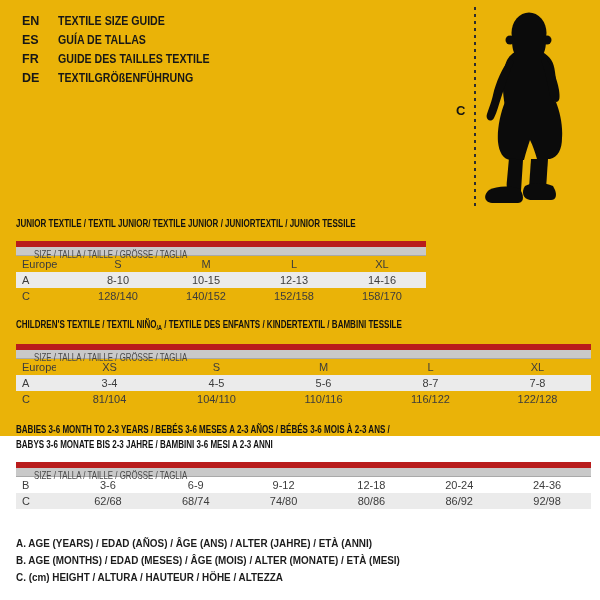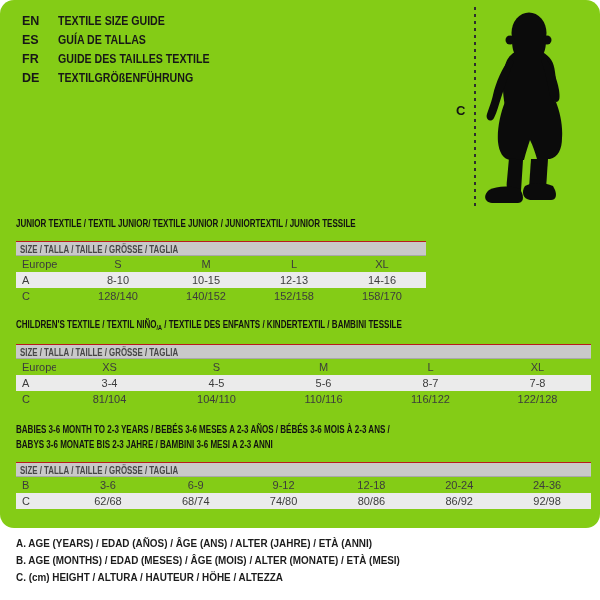--- a/index.html
+++ b/index.html
@@ -1,21 +1,21 @@
 <!DOCTYPE html>
 <html><head>
 <meta charset="utf-8">
 <style>
   html,body{margin:0;padding:0;}
   body{
     width:600px;height:600px;background:#ffffff;overflow:hidden;
     font-family:"Liberation Sans", sans-serif;
     -webkit-font-smoothing:antialiased;
   }
-  .page{position:relative;width:600px;height:528px;background:#84cc16;border-radius:14px;}
+  .page{position:relative;width:600px;height:436px;background:#eab308;}
 
   
   .cx{display:inline-block;transform-origin:0 50%;white-space:nowrap;}
   .cx73{transform:scaleX(0.73);}
   .cx75{transform:scaleX(0.75);}
   .cx85{transform:scaleX(0.85);}
   .cx90{transform:scaleX(0.90);}
 
   
   .langs{position:absolute;top:12px;left:22px;}
@@ -36,22 +36,22 @@
   .t-children-title{top:317px;}
   .t-babies-title{top:422px;line-height:14.5px;}
   .sub{font-size:7.5px;vertical-align:-2px;}
 
   
   .tbl{position:absolute;left:16px;}
   .tbl-junior{top:241px;width:410px;}
   .tbl-children{top:344px;width:575px;}
   .tbl-babies{top:462px;width:575px;}
   .size-bar{
-    height:15px;background:#c9c9c9;border-top:1px solid #b91c1c;border-bottom:1px solid #a9a9a9;
-    font-size:10.5px;font-weight:bold;color:#474747;line-height:15px;padding-left:4px;
+    height:15px;background:#c9c9c9;border-top:6px solid #b91c1c;border-bottom:1px solid #a9a9a9;
+    font-size:10.5px;font-weight:normal;color:#474747;line-height:15px;padding-left:18px;
     box-sizing:border-box;white-space:nowrap;
   }
   .tbl table{width:100%;border-collapse:collapse;table-layout:fixed;font-size:11px;color:#3c3c3c;}
   .tbl td{height:16px;padding:0;text-align:center;line-height:16px;overflow:hidden;white-space:nowrap;}
   .tbl td.rl{text-align:left;padding-left:6px;}
   .tbl tr:nth-child(2){background:#ebebeb;}
   .tbl-junior col.lc{width:58px;}
   .tbl-children col.lc{width:40px;}
   .tbl-babies col.lc{width:48px;}
 

